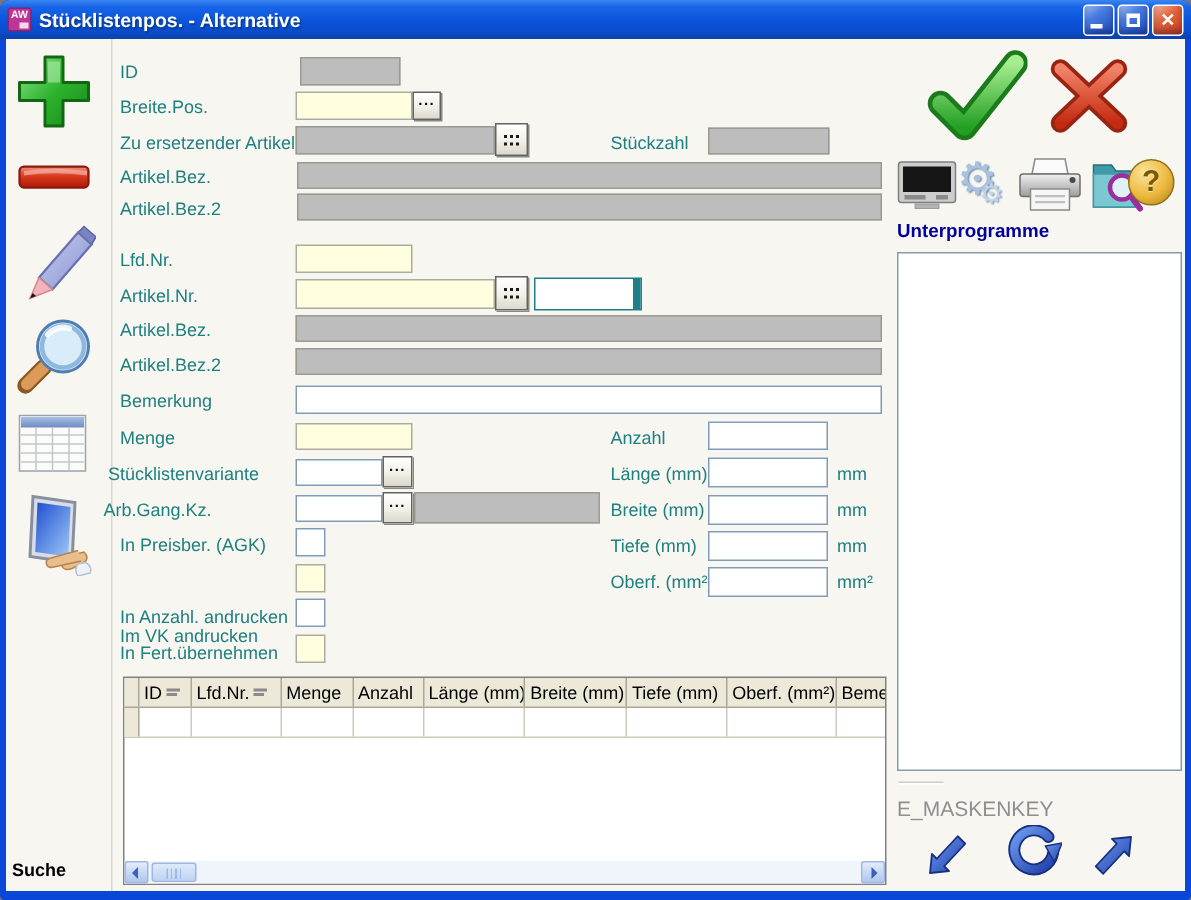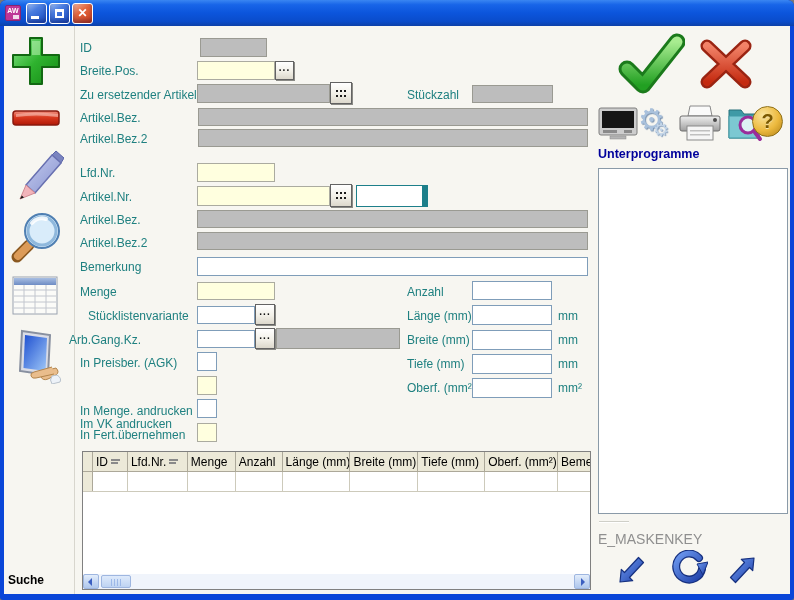--- a/index.html
+++ b/index.html
@@ -80,20 +80,21 @@
 </style>
 </head>
 <body>
 
 <div class="window">
 
   <div class="titlebar">
     <div class="title-icon">
         <span>AW</span>
       </div>
+    <div class="title-text">Stücklistenpos. - Alternative</div>
     <div class="winbtns">
       <div class="winbtn">
           <span class="glyph-min"></span>
         </div>
       <div class="winbtn">
           <span class="glyph-max"></span>
         </div>
       <div class="winbtn close">
           <span class="glyph-close">✕</span>
         </div>
@@ -236,21 +237,21 @@
   <div class="fld gray" style="left:197px;top:232px;width:391px;height:18px;"></div>
 
   <div class="lbl" style="left:80px;top:260px;">Bemerkung</div>
   <div class="fld white" style="left:197px;top:257px;width:391px;height:19px;"></div>
 
   <div class="lbl" style="left:80px;top:285px;">Menge</div>
   <div class="fld yellow" style="left:197px;top:282px;width:78px;height:18px;"></div>
   <div class="lbl" style="left:407px;top:285px;">Anzahl</div>
   <div class="fld white" style="left:472px;top:281px;width:80px;height:19px;"></div>
 
-  <div class="lbl" style="left:88px;top:309px;">Stücklistenvariante</div>
+  <div class="lbl" style="left:72px;top:309px;">Stücklistenvariante</div>
   <div class="fld white" style="left:197px;top:306px;width:58px;height:18px;"></div>
   <div class="xpbtn" style="left:255px;top:304px;width:20px;height:21px;">
       <span class="ellip">...</span>
     </div>
   <div class="lbl" style="left:407px;top:309px;">Länge (mm)</div>
   <div class="fld white" style="left:472px;top:305px;width:80px;height:20px;"></div>
   <div class="lbl" style="left:558px;top:309px;">mm</div>
 
   <div class="lbl" style="left:69px;top:333px;">Arb.Gang.Kz.</div>
   <div class="fld white" style="left:197px;top:330px;width:58px;height:18px;"></div>
@@ -267,21 +268,21 @@
   <div class="lbl" style="left:407px;top:357px;">Tiefe (mm)</div>
   <div class="fld white" style="left:472px;top:354px;width:80px;height:20px;"></div>
   <div class="lbl" style="left:558px;top:357px;">mm</div>
 
   <div class="lbl" style="left:80px;top:380px;margin-top:37px;">Im VK andrucken</div>
   <div class="fld yellow" style="left:197px;top:376px;width:20px;height:19px;"></div>
   <div class="lbl" style="left:407px;top:381px;">Oberf. (mm²)</div>
   <div class="fld white" style="left:472px;top:378px;width:80px;height:20px;"></div>
   <div class="lbl" style="left:558px;top:381px;">mm²</div>
 
-  <div class="lbl" style="left:80px;top:404px;">In Menge. andrucken</div>
+  <div class="lbl" style="left:80px;top:404px;">In Anzahl. andrucken</div>
   <div class="fld white" style="left:197px;top:399px;width:20px;height:19px;"></div>
 
   <div class="lbl" style="left:80px;top:428px;">In Fert.übernehmen</div>
   <div class="fld yellow" style="left:197px;top:423px;width:20px;height:19px;"></div>
 
   <div class="grid">
     <div class="grid-head">
       <div class="grid-col" style="width:10px;"></div>
       <div class="grid-col" style="width:35px;">
           <span>ID</span>

